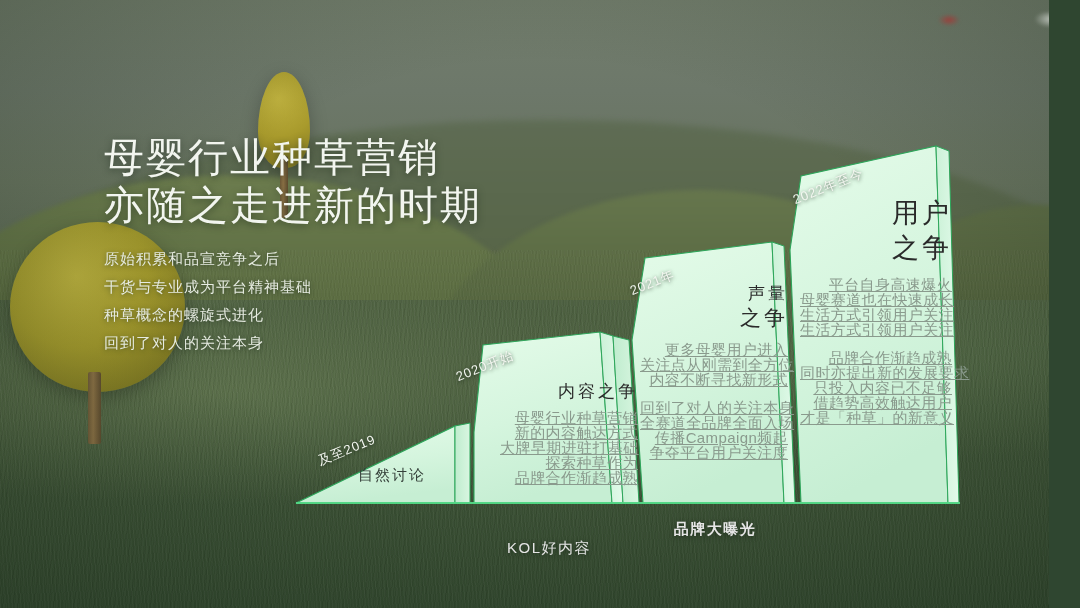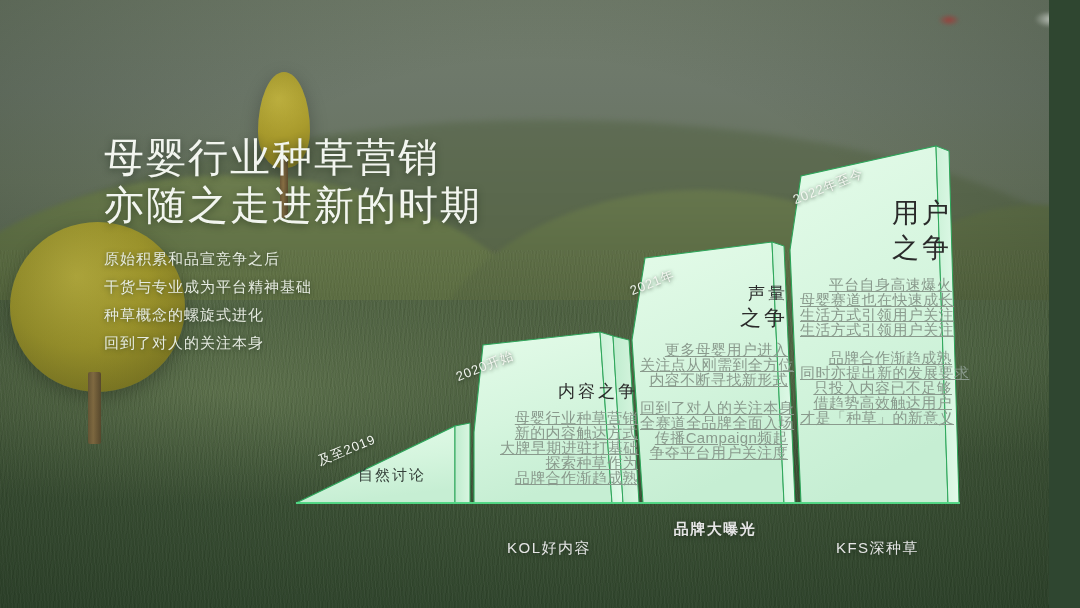--- a/index.html
+++ b/index.html
@@ -342,15 +342,14 @@
     <div class="body-gap"></div>
     <div class="step-body">品牌合作渐趋成熟</div>
     <div class="step-body">同时亦提出新的发展要求</div>
     <div class="step-body">只投入内容已不足够</div>
     <div class="step-body">借趋势高效触达用户</div>
     <div class="step-body">才是「种草」的新意义</div>
   </div>
 
   <div class="base-label" style="left:474px; top:511px; width:150px;">KOL好内容</div>
   <div class="base-label" style="left:640px; top:492px; width:150px;font-weight:bold;">品牌大曝光</div>
-  <div class="base-label" style="left:800px; top:511px; width:155px;">KFS深种草</div>
 
 </div>
 
 </body></html>

